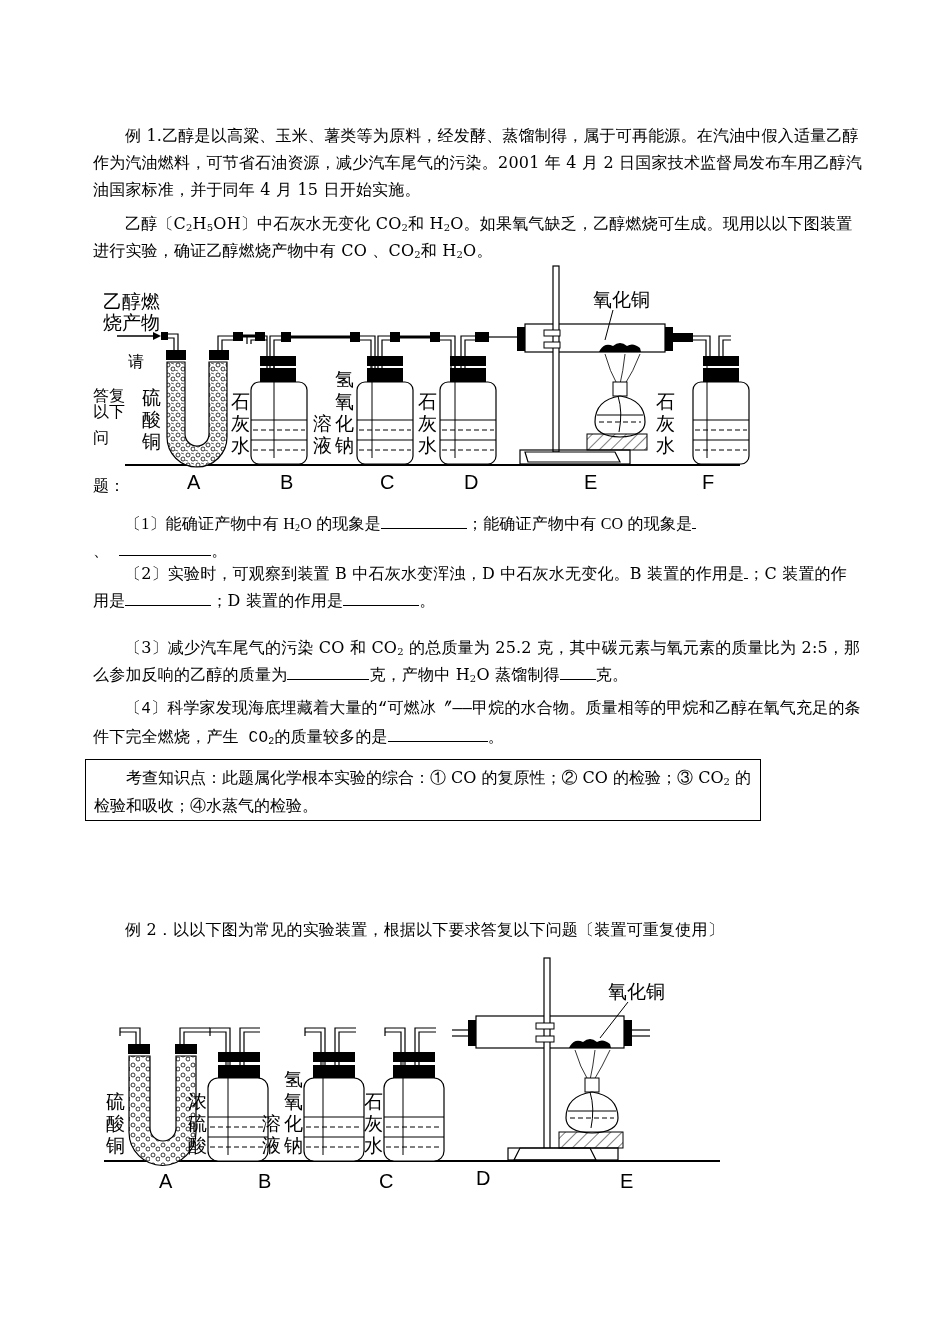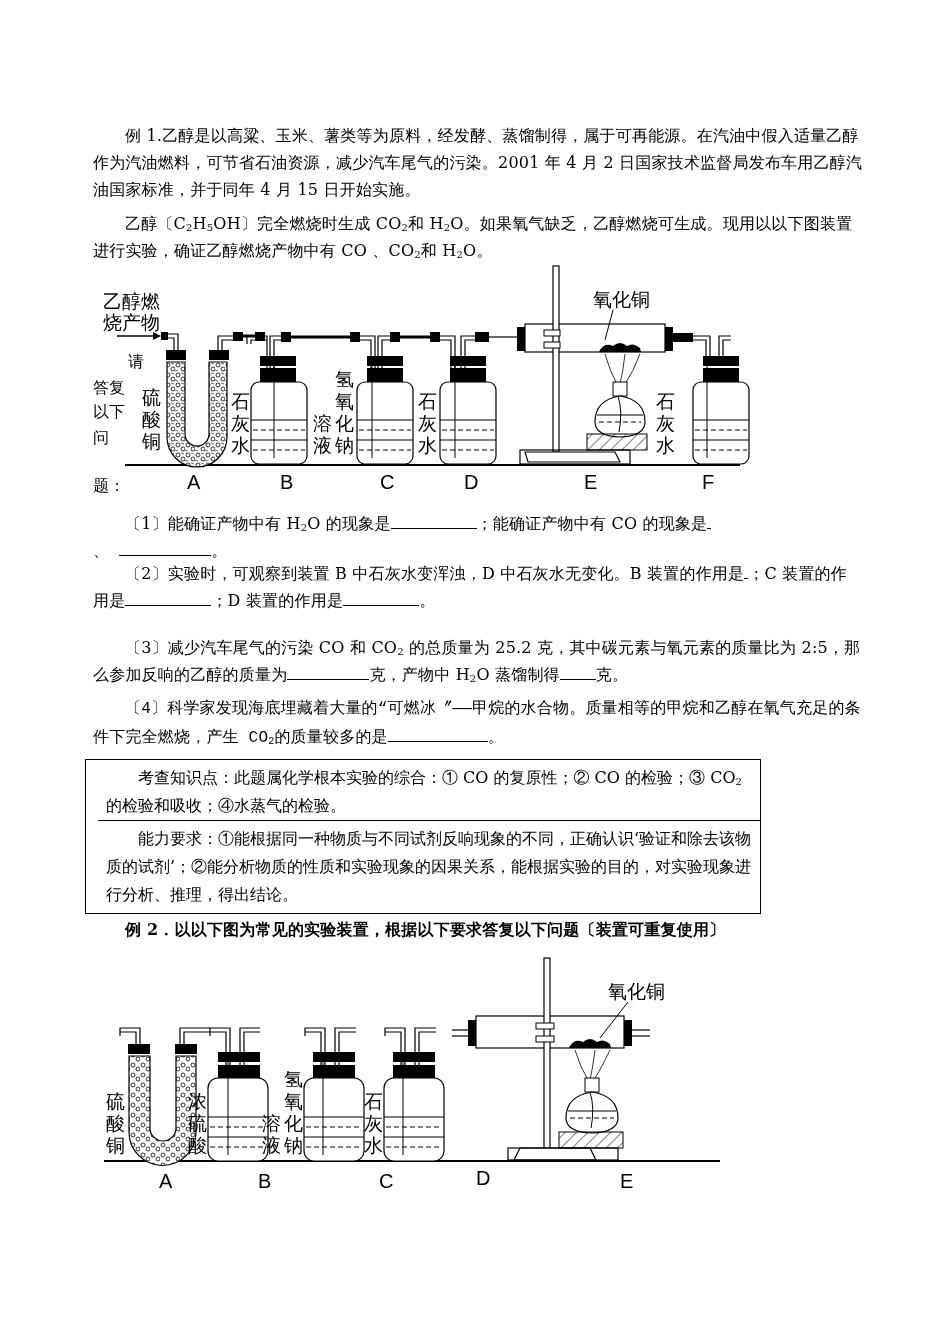--- a/index.html
+++ b/index.html
@@ -3,36 +3,36 @@
 <meta charset="utf-8">
 <style>
   html, body { margin: 0; padding: 0; background: #ffffff; }
   body { width: 950px; height: 1344px; position: relative; overflow: hidden;
          font-family: "DejaVu Serif", "Liberation Serif", serif; color: #000; }
   .p { position: absolute; left: 93px; width: 770px; font-size: 16px; line-height: 27px; letter-spacing: 0.2px; }
   .ind { text-indent: 32px; }
   .blank { display: inline-block; border-bottom: 1.5px solid #000; height: 18px; vertical-align: baseline; }
   sub { font-size: 10px; vertical-align: -2px; line-height: 0; }
   .box { position: absolute; left: 85px; width: 674px; border: 1px solid #000; font-size: 16px; line-height: 28px; }
-  .box .cell { padding: 4px 8px 0 8px; margin-left: 12px; }
+  .box .cell { padding: 4px 8px 0 8px; }
   .box .cell + .cell { border-top: 1px solid #000; }
   .diagram { position: absolute; }
   .lbl { font-family: "DejaVu Sans", "Liberation Sans", sans-serif; font-size: 19px; fill: #000; }
   .ltr { font-family: "Liberation Sans", "DejaVu Sans", sans-serif; font-size: 20px; fill: #000; }
   .side { position: absolute; font-size: 16px; line-height: 24px; }
 </style>
 </head>
 <body>
 
 <div class="p ind" style="top:122px;">例 1.乙醇是以高粱、玉米、薯类等为原料，经发酵、蒸馏制得，属于可再能源。在汽油中假入适量乙醇作为汽油燃料，可节省石油资源，减少汽车尾气的污染。2001 年 4 月 2 日国家技术监督局发布车用乙醇汽油国家标准，并于同年 4 月 15 日开始实施。</div>
 
-<div class="p ind" style="top:210px;"><span>乙醇〔C</span><sub>2</sub><span>H</span><sub>5</sub><span>OH〕完全燃烧时生成 CO</span><sub>2</sub><span>和 H</span><sub>2</sub><span>O。如果氧气缺乏，乙醇燃烧可生成。现用以以下图装置进行实验，确证乙醇燃烧产物中有 CO 、CO</span><sub>2</sub><span>和 H</span><sub>2</sub><span>O。</span></div>
+<div class="p ind" style="top:210px;"><span>乙醇〔C</span><sub>2</sub><span>H</span><sub>5</sub><span>OH〕中石灰水无变化 CO</span><sub>2</sub><span>和 H</span><sub>2</sub><span>O。如果氧气缺乏，乙醇燃烧可生成。现用以以下图装置进行实验，确证乙醇燃烧产物中有 CO 、CO</span><sub>2</sub><span>和 H</span><sub>2</sub><span>O。</span></div>
 
 <div class="side" style="left:128px; top:350px;">请</div>
-<div class="side" style="left:93px; top:376px;">答复</div>
+<div class="side" style="left:93px; top:384px;">答复</div>
 <div class="side" style="left:93px; top:401px;font-family:Liberation Mono, monospace;">以下</div>
 <div class="side" style="left:93px; top:426px;">问</div>
 <div class="side" style="left:93px; top:474px;">题：</div>
 
 <svg class="diagram" style="left:85px; top:262px;" width="680" height="238" viewBox="0 0 680 238">
   <defs>
     <pattern id="pebble" width="10" height="10" patternUnits="userSpaceOnUse">
       <rect width="10" height="10" fill="#fff"></rect>
       <circle cx="3" cy="3" r="2" fill="none" stroke="#000" stroke-width="0.8"></circle>
       <circle cx="8" cy="7" r="2" fill="none" stroke="#000" stroke-width="0.8"></circle>
@@ -178,45 +178,44 @@
   </g>
 
   <text class="ltr" x="102" y="227">A</text>
   <text class="ltr" x="195" y="227">B</text>
   <text class="ltr" x="295" y="227">C</text>
   <text class="ltr" x="379" y="227">D</text>
   <text class="ltr" x="499" y="227">E</text>
   <text class="ltr" x="617" y="227">F</text>
 </svg>
 
-<div class="p ind" style="top:510px;">
+<div class="p ind" style="top:510px;font-family:Liberation Serif, serif;">
   <span>〔1〕</span><span>能确证产物中有 H</span><sub>2</sub><span>O 的现象是</span><span class="blank" style="width:86px;"></span><span>；能确证产物中有 CO 的现象是</span><span class="blank" style="width:4px;"></span>
 </div>
 <div class="p" style="top:537px;">
   <span>、</span><span class="blank" style="width:92px; margin-left:10px;"></span><span>。</span>
 </div>
 
 <div class="p ind" style="top:560px;">
   <span>〔2〕</span><span>实验时，可观察到装置 B 中石灰水变浑浊，D 中石灰水无变化。B 装置的作用是</span><span class="blank" style="width:4px;"></span><span>；C 装置的作用是</span><span class="blank" style="width:86px;"></span><span>；D 装置的作用是</span><span class="blank" style="width:76px;"></span><span>。</span>
 </div>
 
 <div class="p ind" style="top:634px;">
   <span>〔3〕</span><span>减少汽车尾气的污染 CO 和 CO</span><sub>2</sub><span> 的总质量为 25.2 克，其中碳元素与氧元素的质量比为 2:5，那么参加反响的乙醇的质量为</span><span class="blank" style="width:82px;"></span><span>克，产物中 H</span><sub>2</sub><span>O 蒸馏制得</span><span class="blank" style="width:36px;"></span><span>克。</span>
 </div>
 
 <div class="p ind" style="top:696px;font-family:Liberation Mono, monospace;">
   <span>〔4〕</span><span>科学家发现海底埋藏着大量的“可燃冰〞——甲烷的水合物。质量相等的甲烷和乙醇在氧气充足的条件下完全燃烧，产生 CO</span><sub>2</sub><span>的质量较多的是</span><span class="blank" style="width:100px;"></span><span>。</span>
 </div>
 
 <div class="box" style="top:759px;">
   <div class="cell" style="height:56px; text-indent:32px;"><span>考查知识点：此题属化学根本实验的综合：① CO 的复原性；② CO 的检验；③ CO</span><sub>2</sub><span> 的检验和吸收；④水蒸气的检验。</span></div>
-  <div class="cell" style="height:88px; text-indent:32px;">能力要求：①能根据同一种物质与不同试剂反响现象的不同，正确认识‘验证和除去该物质的试剂’；②能分析物质的性质和实验现象的因果关系，能根据实验的目的，对实验现象进行分析、推理，得出结论。</div>
-</div>
-
-<div class="p ind" style="top:916px;font-weight:bold;">例 2．以以下图为常见的实验装置，根据以下要求答复以下问题〔装置可重复使用〕</div>
+</div>
+
+<div class="p ind" style="top:916px;">例 2．以以下图为常见的实验装置，根据以下要求答复以下问题〔装置可重复使用〕</div>
 
 <svg class="diagram" style="left:100px; top:952px;" width="630" height="245" viewBox="0 0 630 245">
   <defs>
     <pattern id="pebble2" width="10" height="10" patternUnits="userSpaceOnUse">
       <rect width="10" height="10" fill="#fff"></rect>
       <circle cx="3" cy="3" r="2" fill="none" stroke="#000" stroke-width="0.8"></circle>
       <circle cx="8" cy="7" r="2" fill="none" stroke="#000" stroke-width="0.8"></circle>
     </pattern>
     <pattern id="hatch2" width="8" height="8" patternUnits="userSpaceOnUse" patternTransform="rotate(45)">
       <line x1="0" y1="0" x2="0" y2="8" stroke="#000" stroke-width="1"></line>

